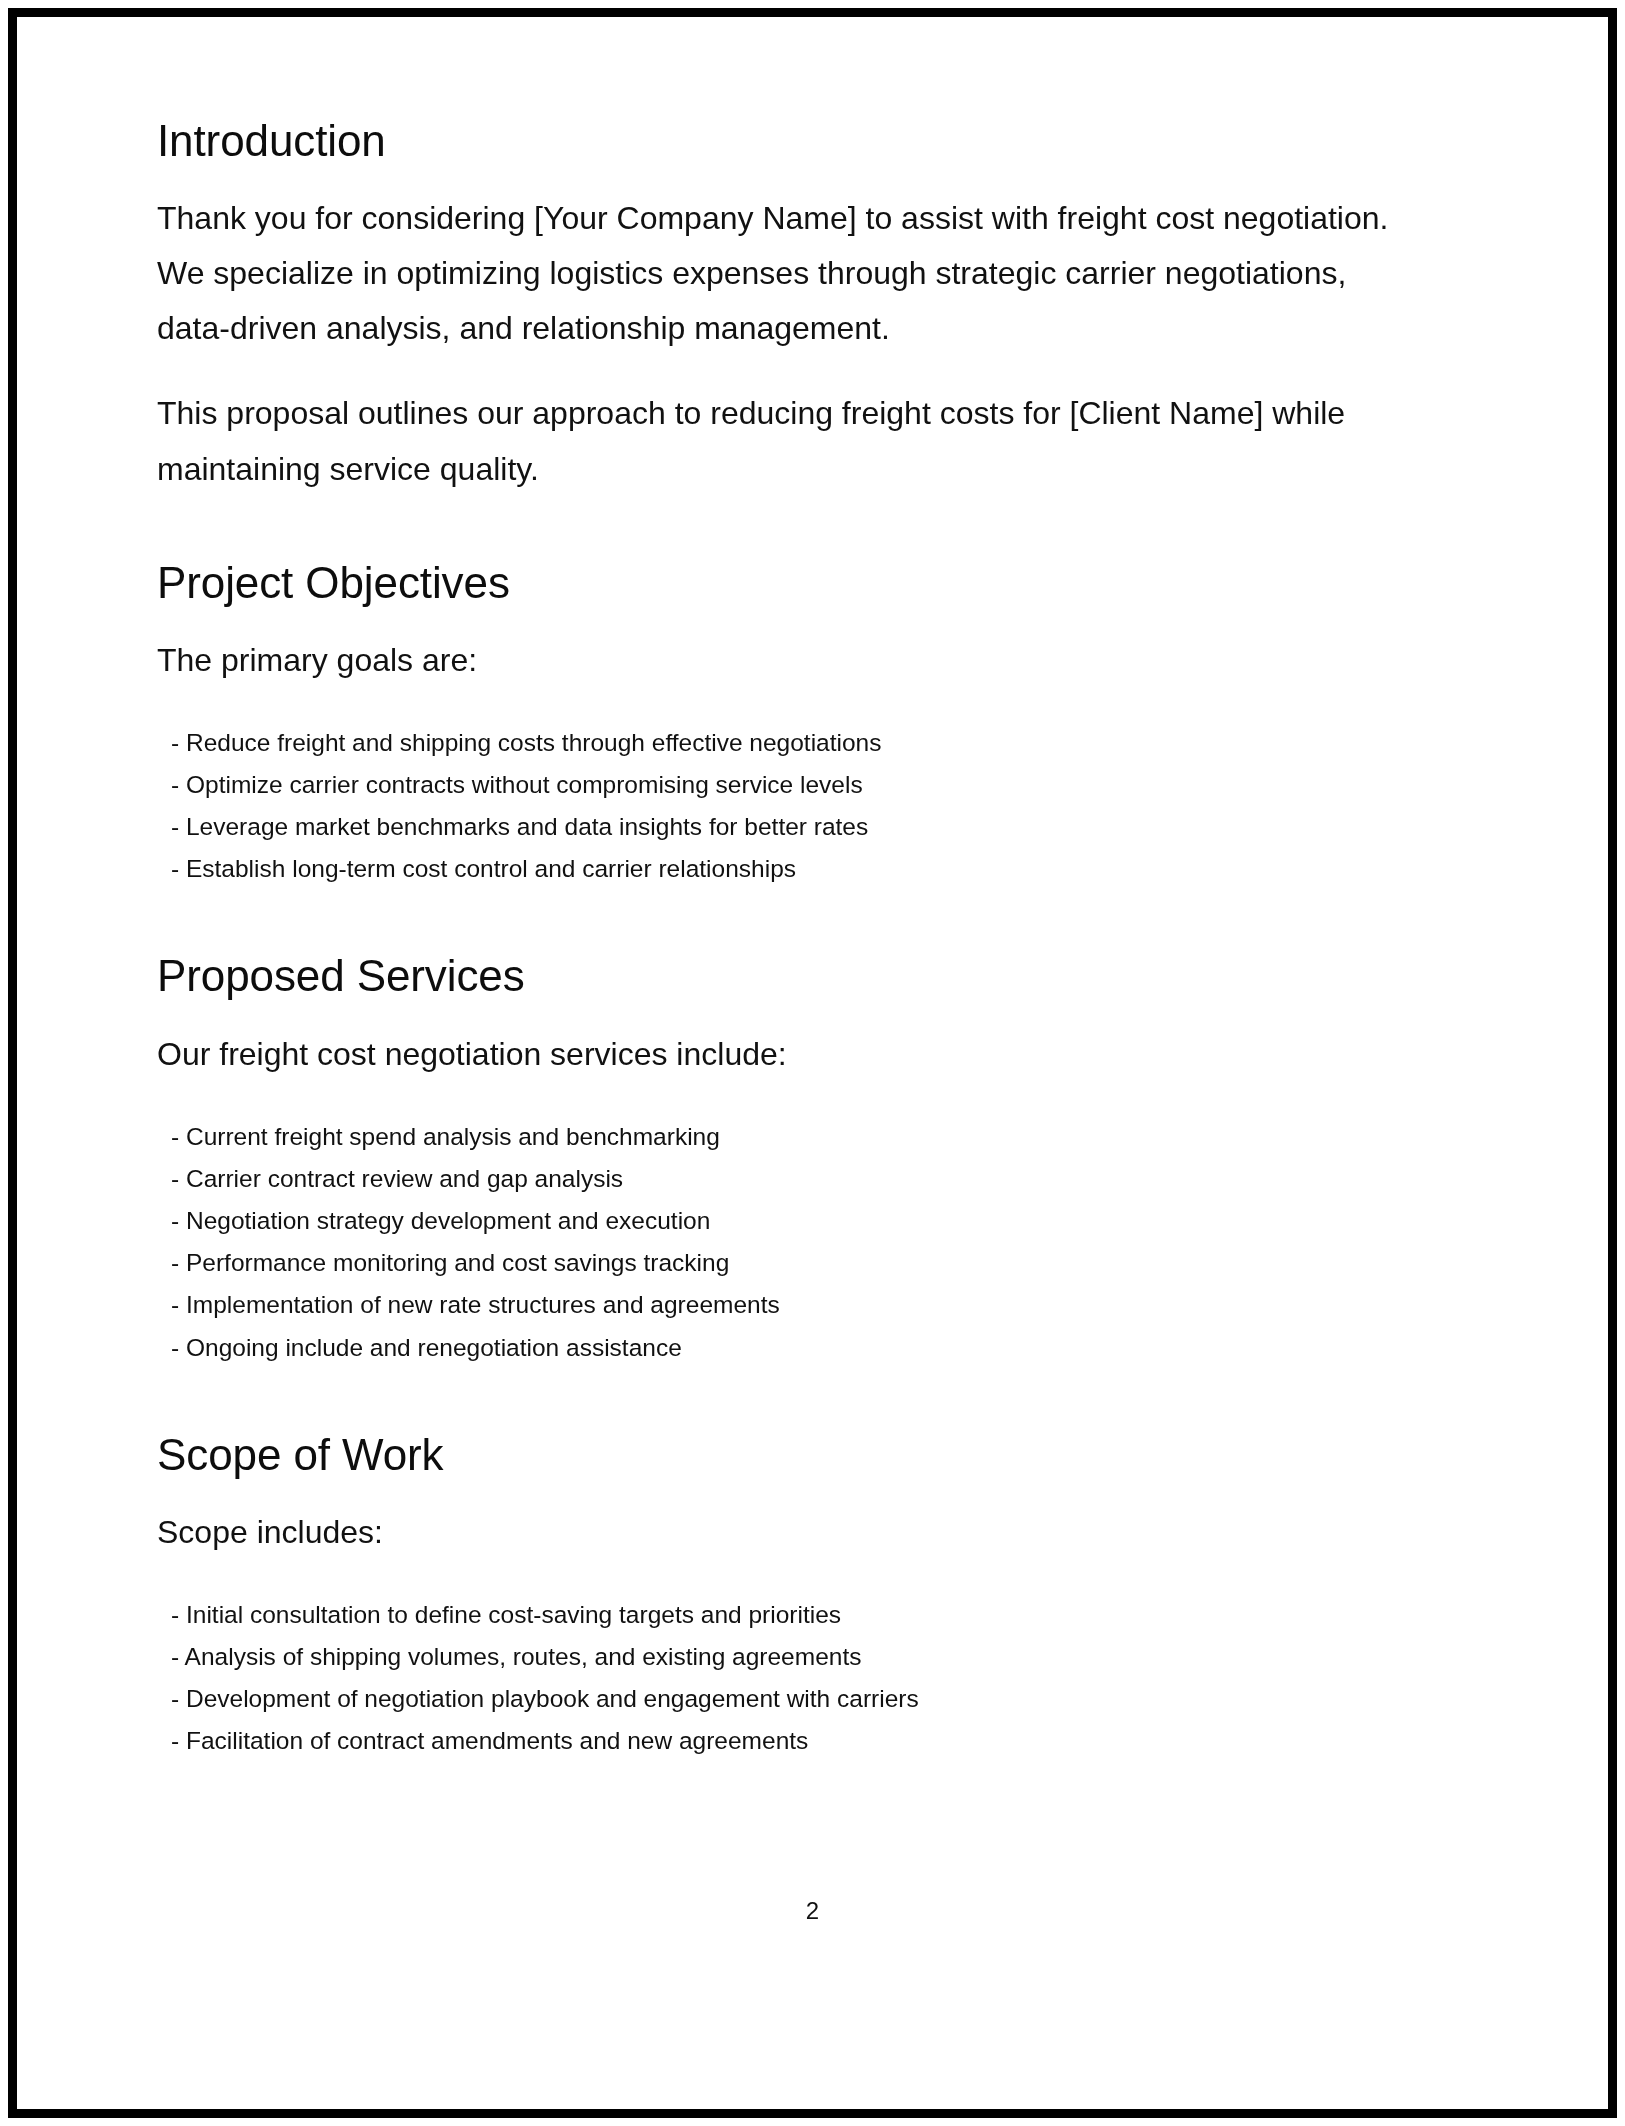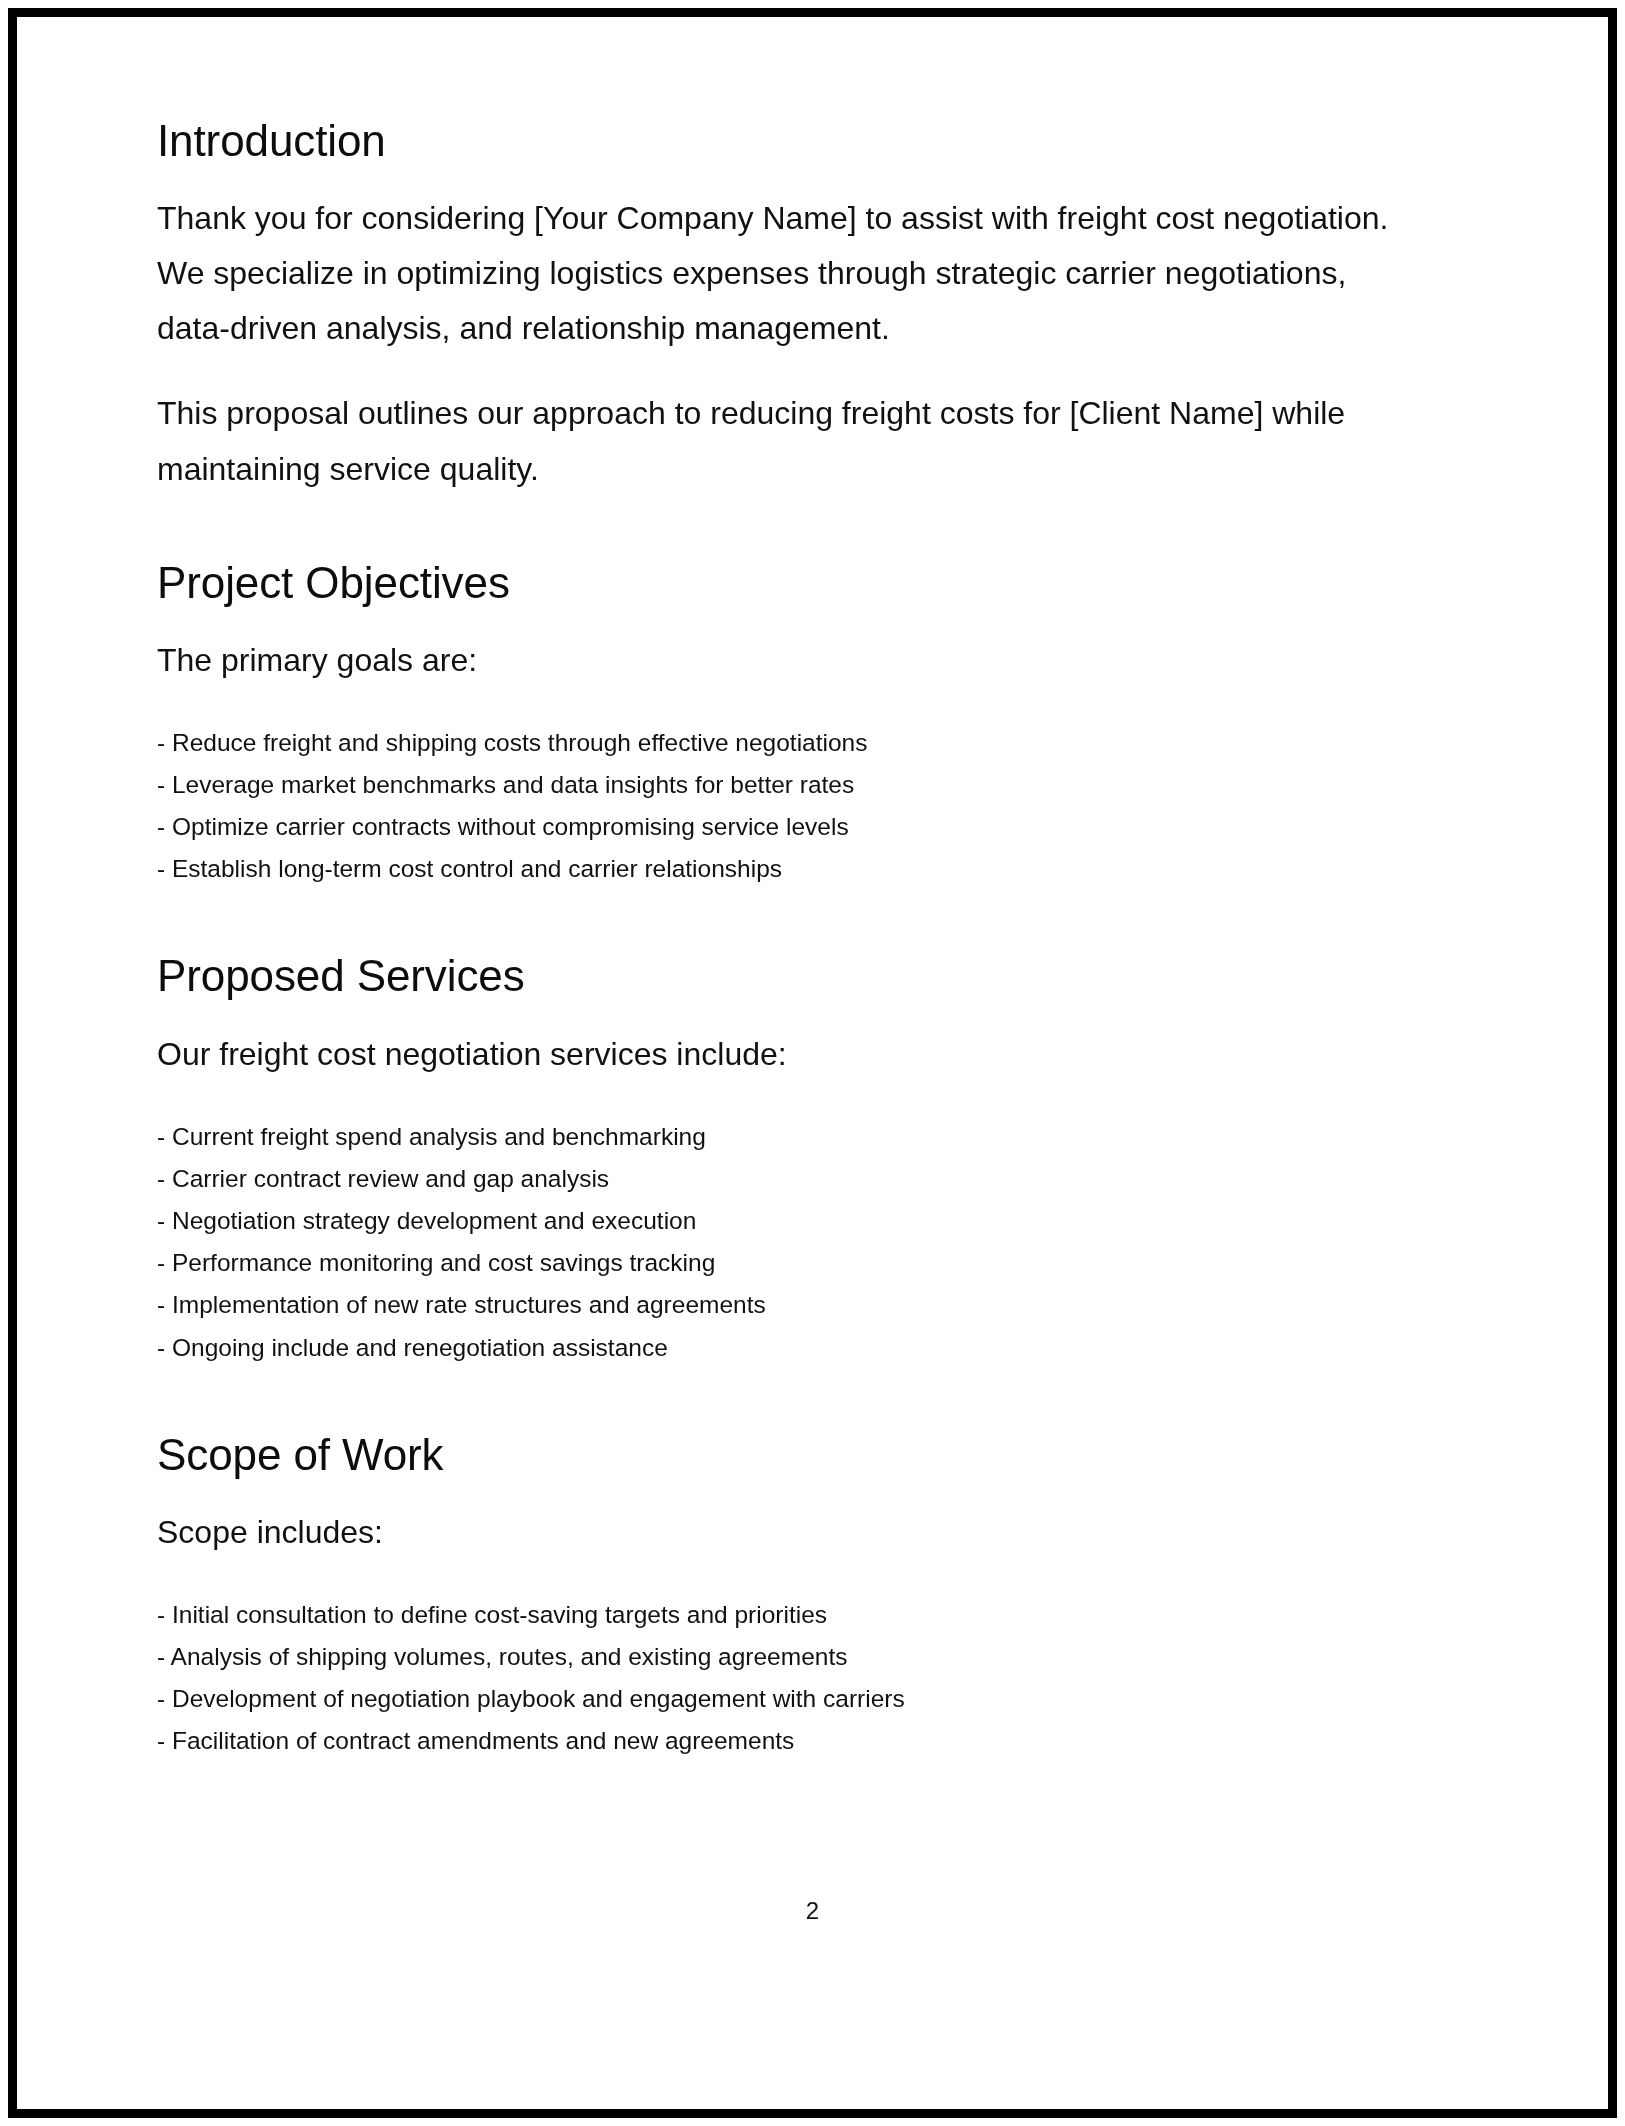--- a/index.html
+++ b/index.html
@@ -71,21 +71,21 @@
     margin: 0 0 30px 0;
     max-width: 1245px;
   }
 
   p.body-text.lead-in {
     margin-bottom: 34px;
   }
 
   ul.bullet-list {
     list-style: none;
-    margin: 0;
+    margin: 14px;
     padding: 0;
   }
 
   ul.bullet-list li {
     font-size: 24.5px;
     line-height: 1.72;
     color: #111111;
     margin: 0;
     white-space: nowrap;
   }
@@ -114,22 +114,22 @@
       <p class="body-text">Thank you for considering [Your Company Name] to assist with freight cost negotiation. We specialize in optimizing logistics expenses through strategic carrier negotiations, data-driven analysis, and relationship management.</p>
       <p class="body-text">This proposal outlines our approach to reducing freight costs for [Client Name] while maintaining service quality.</p>
 
       <div class="section">
         <div class="heading-block">
           <h1 class="section-heading">Project Objectives</h1>
         </div>
         <p class="body-text lead-in">The primary goals are:</p>
         <ul class="bullet-list">
           <li>- Reduce freight and shipping costs through effective negotiations</li>
+          <li>- Optimize carrier contracts without compromising service levels</li>
           <li>- Leverage market benchmarks and data insights for better rates</li>
-          <li>- Optimize carrier contracts without compromising service levels</li>
           <li>- Establish long-term cost control and carrier relationships</li>
         </ul>
       </div>
 
       <div class="section">
         <div class="heading-block">
           <h1 class="section-heading">Proposed Services</h1>
         </div>
         <p class="body-text lead-in">Our freight cost negotiation services include:</p>
         <ul class="bullet-list">

